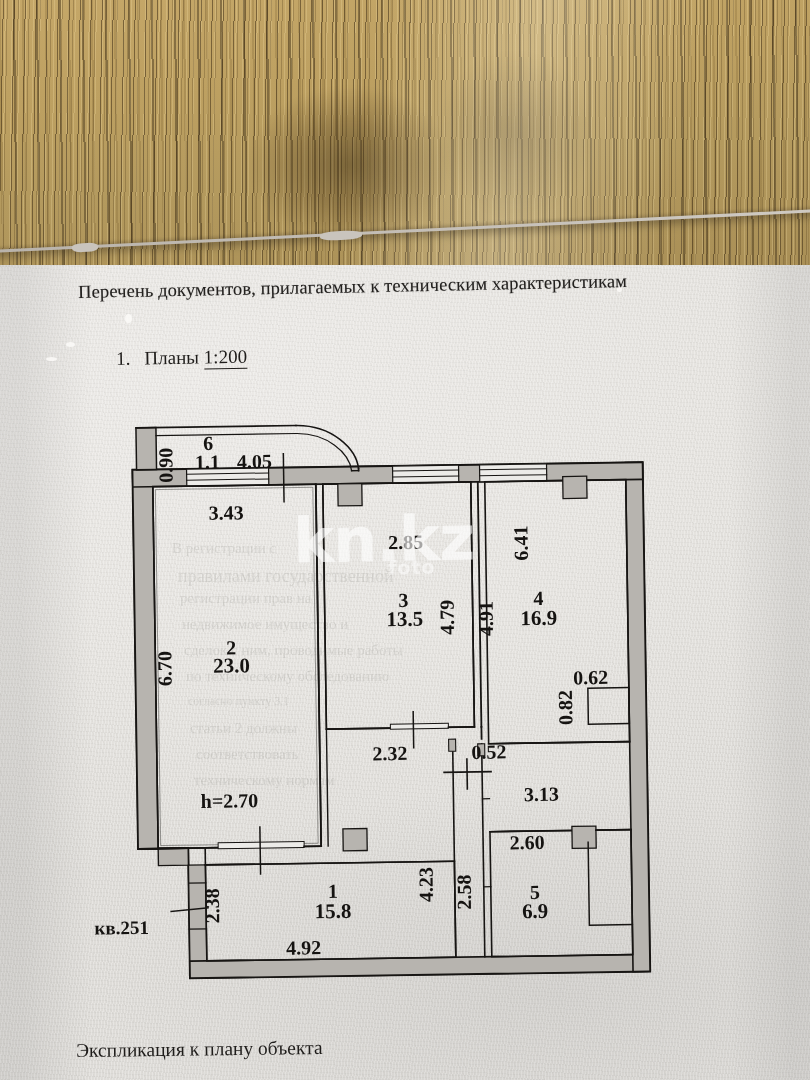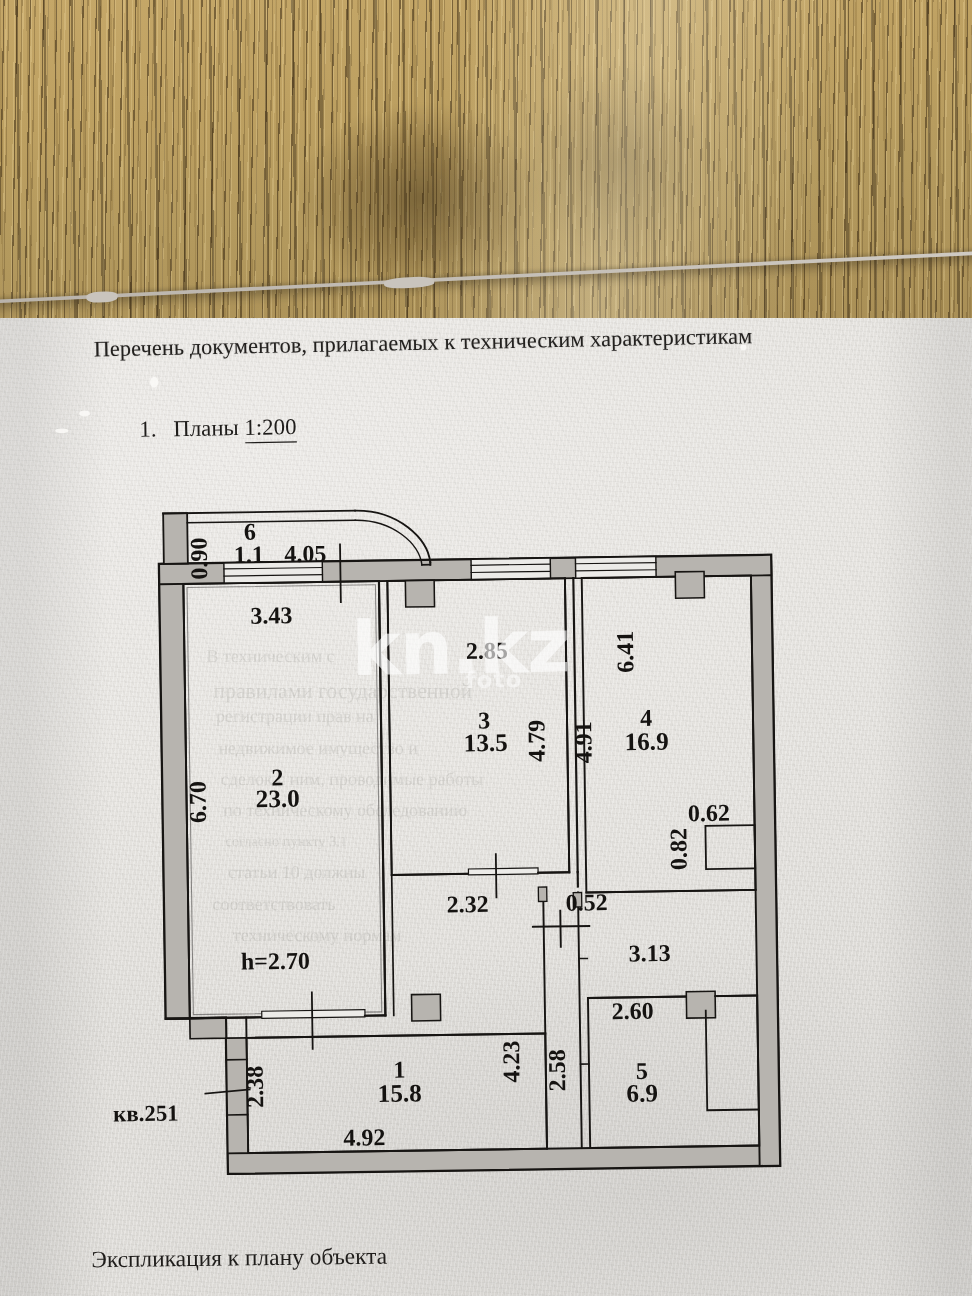--- a/index.html
+++ b/index.html
@@ -149,29 +149,29 @@
 </head>
 <body>
 
 <div id="stage">
 
   <div class="paper">
     <div class="paper-grain"></div>
     <div class="paper-shade"></div>
   </div>
 
-  <div class="ghost-text" style="left:172px;top:540px;font-size:15px;">В техническим с</div>
+  <div class="ghost-text" style="left:172px;top:540px;font-size:15px;">В регистрации с</div>
   <div class="ghost-text" style="left:178px;top:566px;font-size:18px;">правилами государственной</div>
   <div class="ghost-text" style="left:180px;top:590px;font-size:15px;">регистрации прав на</div>
   <div class="ghost-text" style="left:182px;top:616px;font-size:15px;">недвижимое имущество и</div>
   <div class="ghost-text" style="left:184px;top:642px;font-size:15px;">сделок с ним, проводимые работы</div>
   <div class="ghost-text" style="left:186px;top:668px;font-size:15px;">по техническому обследованию</div>
   <div class="ghost-text" style="left:188px;top:694px;font-size:12px;">согласно пункту 3.1</div>
-  <div class="ghost-text" style="left:190px;top:720px;font-size:15px;">статьи 10 должны</div>
-  <div class="ghost-text" style="left:177px;top:746px;font-size:15px;">соответствовать</div>
+  <div class="ghost-text" style="left:190px;top:720px;font-size:15px;">статьи 2 должны</div>
+  <div class="ghost-text" style="left:196px;top:746px;font-size:15px;">соответствовать</div>
   <div class="ghost-text" style="left:194px;top:772px;font-size:15px;">техническому нормам</div>
 
   <div class="wood-clip">
     <div class="wood">
       <div class="wood-knot"></div>
       <div class="wood-knot2"></div>
       <div class="wood-sheen"></div>
     </div>
   </div>
   <div class="paper-edge">

